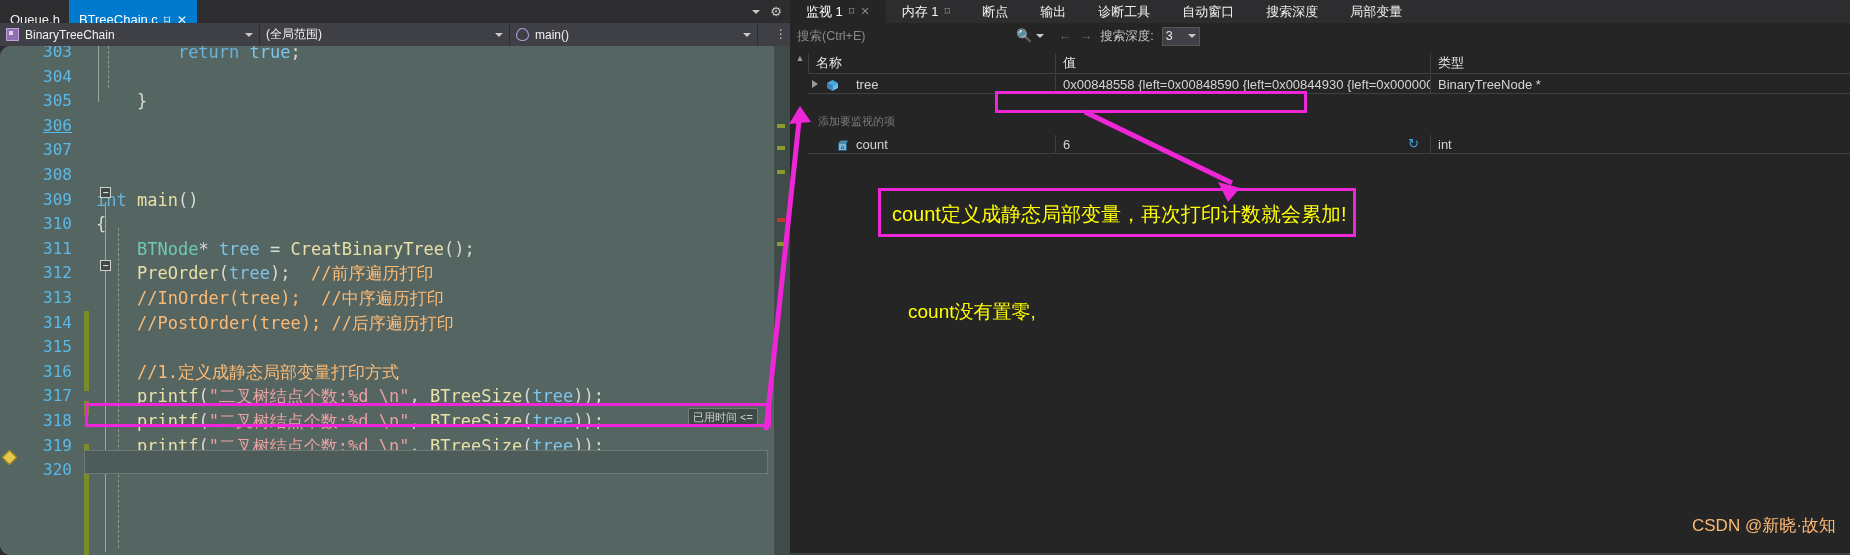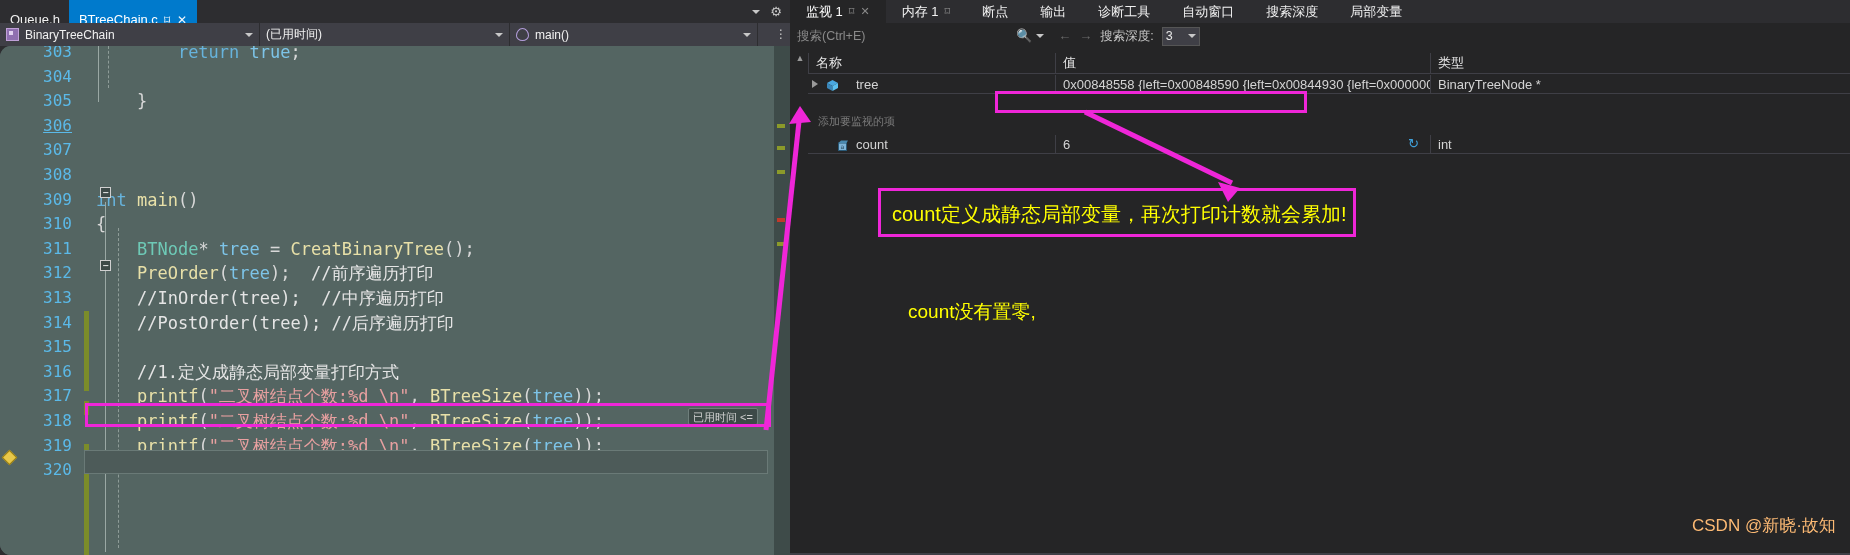--- a/index.html
+++ b/index.html
@@ -98,21 +98,21 @@
     font-family: "DejaVu Sans Mono", "Liberation Mono", monospace;
     font-size: 17px; white-space: pre;
   }
   #line-numbers .cl { width: 52px; color: #5bb9e8; font-size: 16px; }
   .tok-key   { color: #67b3dc; }
   .tok-type  { color: #6ec9b6; }
   .tok-fn    { color: #e8e0a8; }
   .tok-var   { color: #7dc4e8; }
   .tok-plain { color: #e6e6e6; }
   .tok-str   { color: #e8a0a0; }
-  .tok-cmt   { color: #e5e5e5; margin-top: 24px; }
+  .tok-cmt   { color: #fdba74; margin-top: 24px; }
   .tok-punc  { color: #d8d8d8; }
 
   
   .collapse-box {
     position: absolute; width: 11px; height: 11px;
     border: 1px solid #d0d0d0; background: #3d4a48;
     color: #ffffff; font-size: 10px; line-height: 9px; text-align: center;
     font-family: "DejaVu Sans Mono", monospace;
   }
   .fold-line {
@@ -270,21 +270,21 @@
       </div>
     </div>
 
     <div id="nav-bar">
       <div class="nav-combo" id="combo-project">
         <span class="ico-proj"></span>
         <span class="lbl">BinaryTreeChain</span>
         <span class="cb-caret"></span>
       </div>
       <div class="nav-combo" id="combo-scope">
-        <span class="lbl">(已用时间)</span>
+        <span class="lbl">(全局范围)</span>
         <span class="cb-caret"></span>
       </div>
       <div class="nav-combo" id="combo-member">
         <span class="ico-method"></span>
         <span class="lbl">main()</span>
         <span class="cb-caret"></span>
       </div>
       <div id="nav-splitter">⋮</div>
     </div>
 

